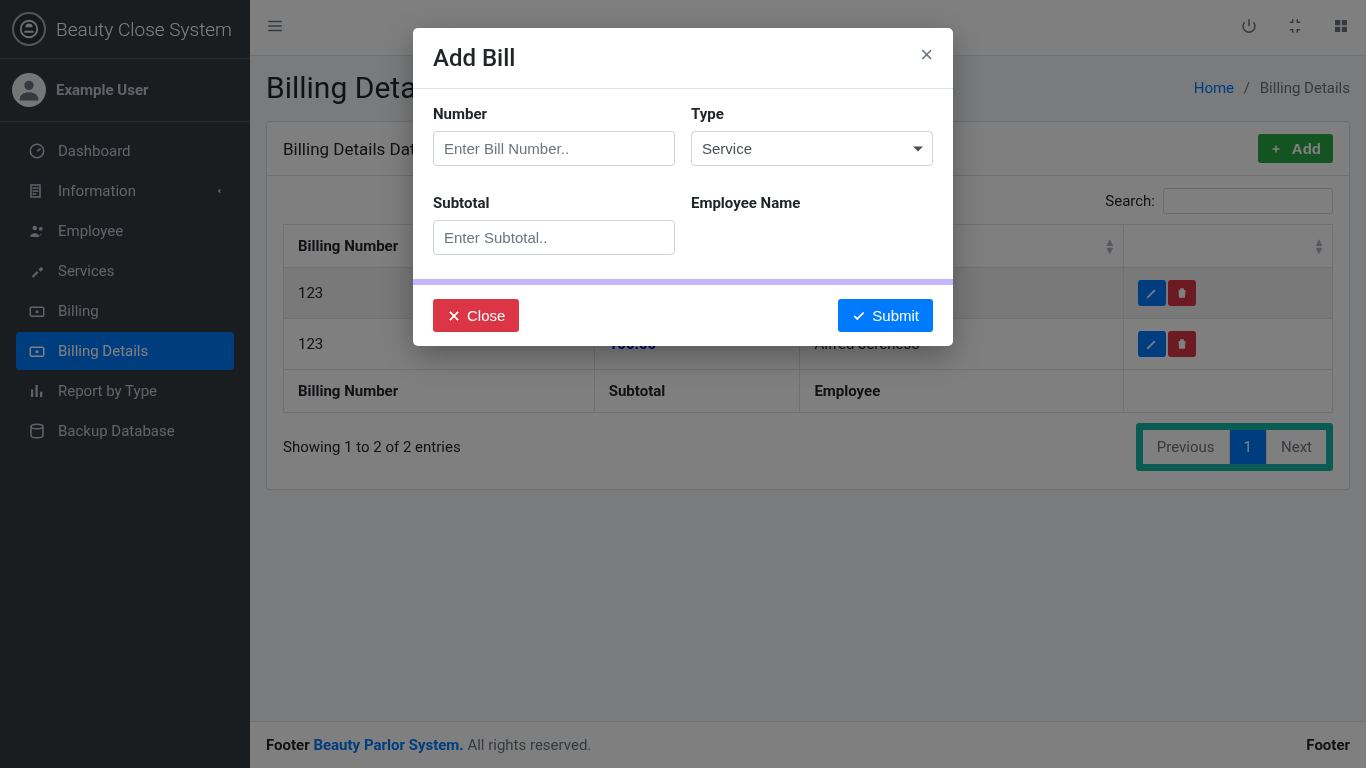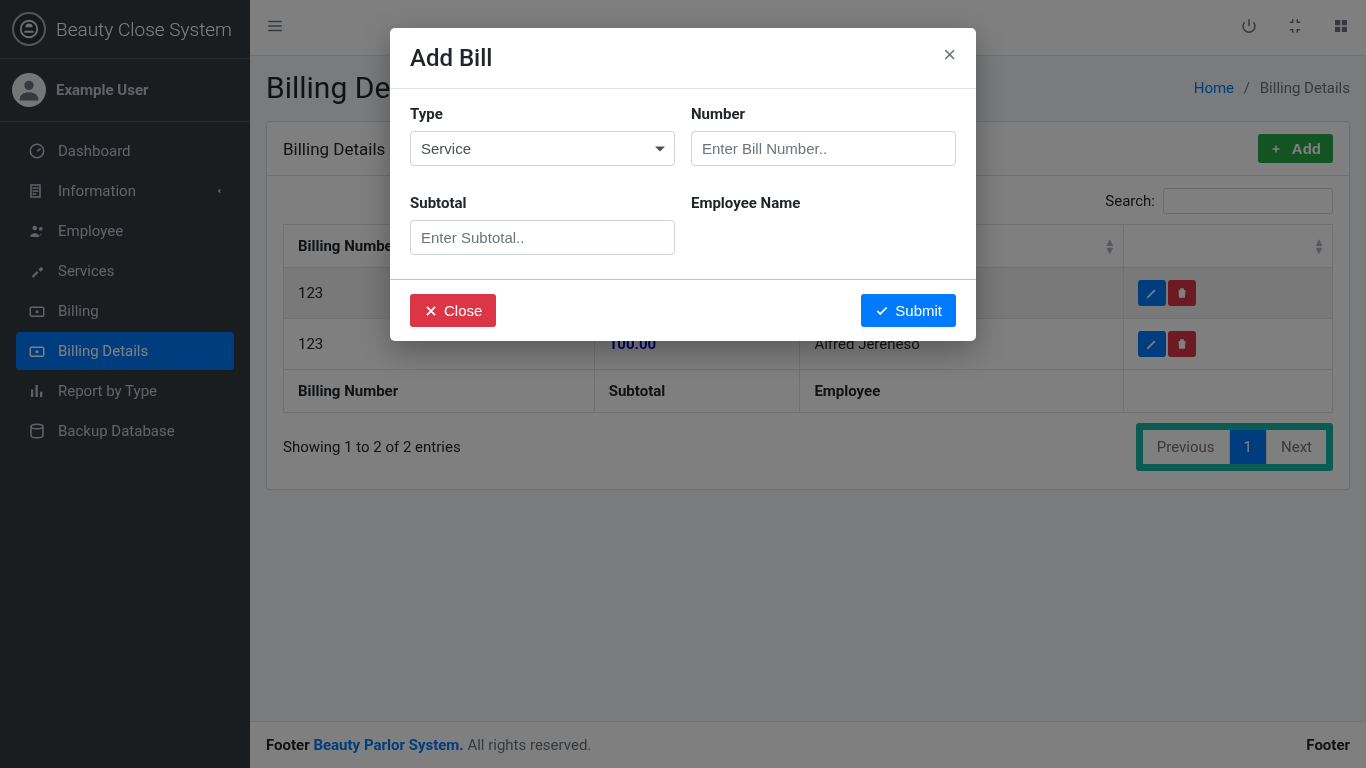--- a/index.html
+++ b/index.html
@@ -175,21 +175,21 @@
     
     .modal-backdrop {
       position: absolute; inset: 0;
       background: rgba(0,0,0,.5);
       z-index: 50;
     }
     .modal-dialog {
       position: absolute;
       left: 50%; top: 28px;
       transform: translateX(-50%);
-      width: 586px;
+      width: 540px;
       background: #fff;
       border-radius: 5px;
       box-shadow: 0 10px 30px rgba(0,0,0,.3);
       z-index: 60;
     }
     .modal-header {
       display:flex; justify-content: space-between; align-items: flex-start;
       padding: 16px 20px;
       border-bottom: 1px solid #dee2e6;
     }
@@ -209,21 +209,21 @@
       background:#fff;
     }
     select.form-control { appearance: none; background-image: none; position:relative; }
     .select-wrap { position: relative; }
     .select-wrap::after {
       content: ""; position:absolute; right: 10px; top: 50%; transform: translateY(-25%);
       border: 5px solid transparent; border-top-color: #495057;
     }
     .form-control::placeholder { color:#6c757d; }
     .modal-footer {
-      border-top: 1px solid #c4b5fd;
+      border-top: 6px solid #c4b5fd;
       padding: 14px 20px;
       display:flex; justify-content: space-between; align-items:center;
     }
     .btn { border: none; border-radius: 3px; padding: 8px 14px; cursor: pointer; font-size: 15px; display:inline-flex; align-items:center; gap: 6px; }
     .btn-danger { background:#dc3545; color:#fff; }
     .btn-primary { background:#007bff; color:#fff; }
     .btn svg { width: 14px; height: 14px; fill:#fff; }
   </style>
 </head>
 <body>
@@ -470,30 +470,30 @@
 
 <div class="modal-backdrop"></div>
 <div class="modal-dialog">
   <div class="modal-header">
     <h5>Add Bill</h5>
     <button class="modal-close">×</button>
   </div>
   <div class="modal-body">
     <div class="form-row">
       <div class="form-group">
+        <label>Number</label>
+        <input class="form-control" type="text" placeholder="Enter Bill Number.." style="">
+      </div>
+      <div class="form-group">
         <label>Type</label>
         <div class="select-wrap">
           <select class="form-control">
             <option selected="">Service</option>
           </select>
         </div>
-      </div>
-      <div class="form-group">
-        <label>Number</label>
-        <input class="form-control" type="text" placeholder="Enter Bill Number.." style="">
       </div>
     </div>
     <div class="form-row">
     </div>
     <div class="form-row" style="margin-bottom:4px;">
       <div class="form-group">
         <label>Subtotal</label>
         <input class="form-control" type="text" placeholder="Enter Subtotal.." style="">
       </div>
       <div class="form-group">

